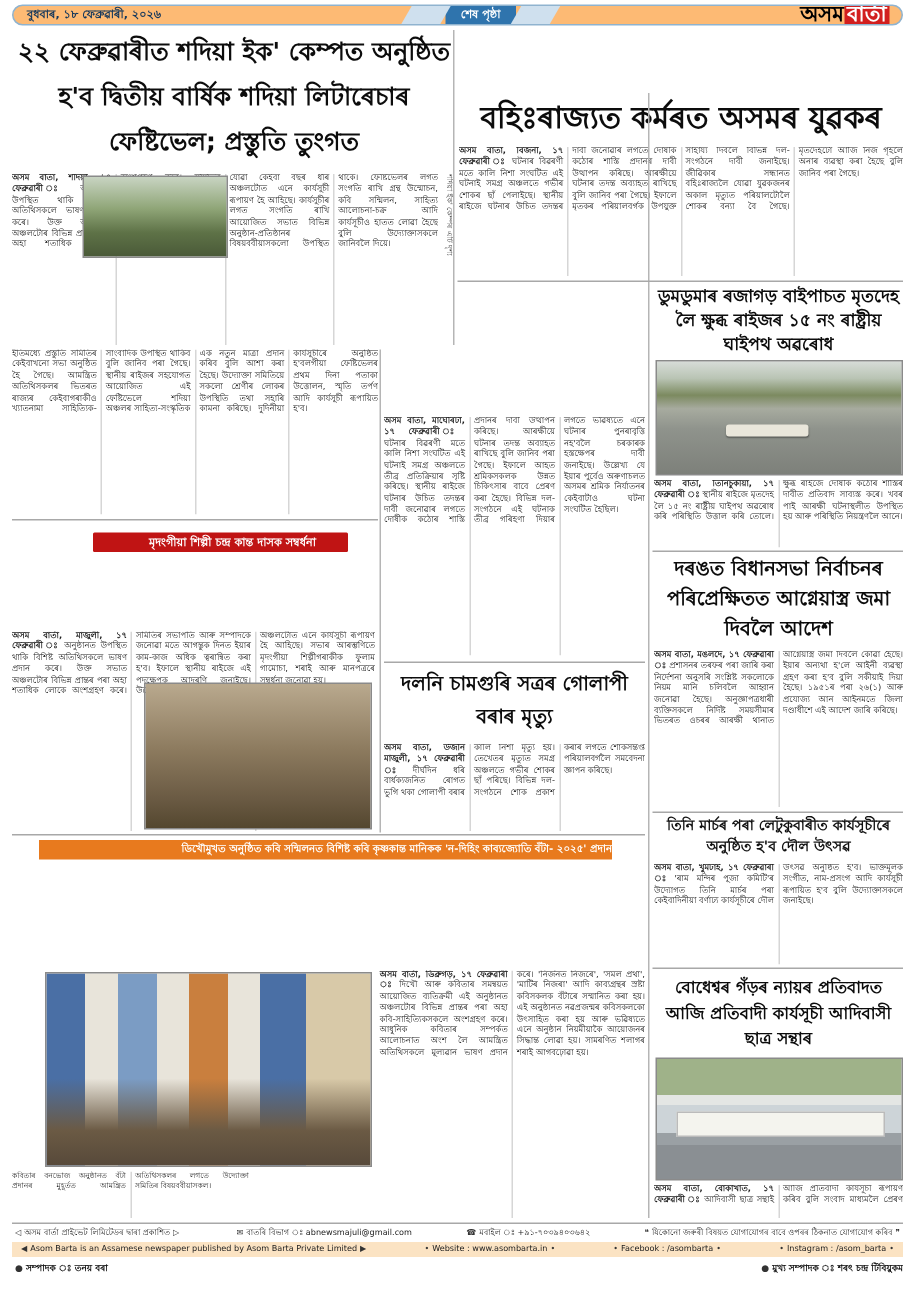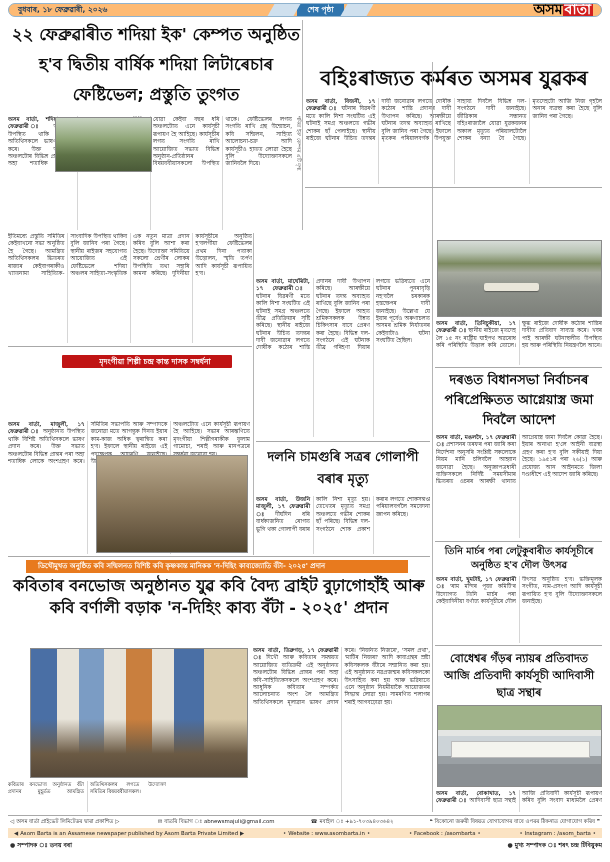--- a/index.html
+++ b/index.html
@@ -17,21 +17,21 @@
   .mh-logo{display:flex;align-items:center;margin-right:8px;white-space:nowrap;}
   .mh-logo-black{font-size:14px;font-weight:bold;color:#000;}
   .mh-logo-red{font-size:14px;font-weight:bold;color:#fff;background:#d21f1f;padding:0 2px;border-radius:1px;}
   
   .hl{font-weight:bold;text-align:center;color:#0c0c0c;overflow:hidden;}
   .body-cols{font-size:5.6px;line-height:1.32;text-align:justify;color:#1c1c1c;
              column-gap:6px;column-rule:1px solid #d6d6d6;overflow:hidden;}
   .body-cols b{font-weight:bold;}
   .kicker{background:#c01414;color:#fff;font-size:7.5px;font-weight:bold;text-align:center;
           line-height:13px;border-radius:1px;overflow:hidden;white-space:nowrap;padding-left:16px;}
-  .banner{background:#e87a1e;color:#fff;font-size:6.8px;font-weight:bold;text-align:left;
+  .banner{background:#e87a1e;color:#fff;font-size:6.8px;font-weight:bold;text-align:right;
           line-height:13px;overflow:hidden;white-space:nowrap;padding-left:12px;}
   .subhl{font-weight:bold;text-align:center;overflow:hidden;}
   .vcap{writing-mode:vertical-rl;font-size:5px;color:#444;overflow:hidden;}
   
   .photo{border:1px solid #8a8a8a;overflow:hidden;}
   .ph-camp{background:linear-gradient(180deg,#c8d4c2 0%,#8fa577 40%,#5e7247 70%,#4a5a38 100%);}
   .ph-road{background:linear-gradient(180deg,#d7dcd8 0%,#b9c4b4 15%,#7c8a60 30%,#a7ab9f 42%,#8f938c 60%,#7d807a 100%);}
   .road-obj{position:absolute;left:28%;top:56%;width:34%;height:10%;background:#e9e6da;
             border-radius:2px;box-shadow:0 1px 1px rgba(0,0,0,.35);}
   .ph-group{background:linear-gradient(180deg,#b9a98e 0%,#8d7b5f 45%,#6a5a43 80%,#54472f 100%);}
@@ -81,20 +81,21 @@
   <div class="abs body-cols" style="left:8px;top:233px;width:244px;height:110px;column-count:4;">
     <span>ইতিমধ্যে প্ৰস্তুতি সমিতিৰ কেইবাখনো সভা অনুষ্ঠিত হৈ গৈছে। আমন্ত্ৰিত অতিথিসকলৰ ভিতৰত ৰাজ্যৰ কেইবাগৰাকীও খ্যাতনামা সাহিত্যিক-সাংবাদিক উপস্থিত থাকিব বুলি জানিব পৰা গৈছে। স্থানীয় ৰাইজৰ সহযোগত আয়োজিত এই ফেষ্টিভেলে শদিয়া অঞ্চলৰ সাহিত্য-সংস্কৃতিক এক নতুন মাত্ৰা প্ৰদান কৰিব বুলি আশা কৰা হৈছে। উদ্যোক্তা সমিতিয়ে সকলো শ্ৰেণীৰ লোকৰ উপস্থিতি তথা সহাৰি কামনা কৰিছে। দুদিনীয়া কাৰ্যসূচীৰে অনুষ্ঠিত হ'বলগীয়া ফেষ্টিভেলৰ প্ৰথম দিনা পতাকা উত্তোলন, স্মৃতি তৰ্পণ আদি কাৰ্যসূচী ৰূপায়িত হ'ব।</span>
   </div>
 
   <div class="abs hl" style="left:306px;top:62px;width:296px;height:33px;font-size:20px;line-height:32px;">বহিঃৰাজ্যত কৰ্মৰত অসমৰ যুৱকৰ মৃত্যু</div>
   <div class="abs body-cols" style="left:306px;top:98px;width:296px;height:86px;column-count:4;">
     <b>অসম বাৰ্তা, বিজনী, ১৭ ফেব্ৰুৱাৰী ঃ</b>
     <span>ঘটনাৰ বিৱৰণী মতে কালি নিশা সংঘটিত এই ঘটনাই সমগ্ৰ অঞ্চলতে গভীৰ শোকৰ ছাঁ পেলাইছে। স্থানীয় ৰাইজে ঘটনাৰ উচিত তদন্তৰ দাবী জনোৱাৰ লগতে দোষীক কঠোৰ শাস্তি প্ৰদানৰ দাবী উত্থাপন কৰিছে। আৰক্ষীয়ে ঘটনাৰ তদন্ত অব্যাহত ৰাখিছে বুলি জানিব পৰা গৈছে। ইফালে মৃতকৰ পৰিয়ালবৰ্গক উপযুক্ত সাহায্য দিবলৈ বিভিন্ন দল-সংগঠনে দাবী জনাইছে। জীৱিকাৰ সন্ধানত বহিঃৰাজ্যলৈ যোৱা যুৱকজনৰ অকাল মৃত্যুত পৰিয়ালটোলৈ শোকৰ বন্যা বৈ গৈছে। মৃতদেহটো আজি নিজ গৃহলৈ অনাৰ ব্যৱস্থা কৰা হৈছে বুলি জানিব পৰা গৈছে।</span>
   </div>
 
+  <div class="abs hl" style="left:436px;top:189px;width:166px;height:49px;font-size:11.5px;line-height:16px;">ডুমডুমাৰ ৰজাগড় বাইপাচত মৃতদেহ লৈ ক্ষুব্ধ ৰাইজৰ ১৫ নং ৰাষ্ট্ৰীয় ঘাইপথ অৱৰোধ</div>
   <div class="abs photo ph-road" style="left:437px;top:240px;width:165px;height:77px;">
     <span class="road-obj"></span>
   </div>
   <div class="abs body-cols" style="left:436px;top:320px;width:166px;height:45px;column-count:2;">
     <b>অসম বাৰ্তা, তিনিচুকীয়া, ১৭ ফেব্ৰুৱাৰী ঃ</b>
     <span>স্থানীয় ৰাইজে মৃতদেহ লৈ ১৫ নং ৰাষ্ট্ৰীয় ঘাইপথ অৱৰোধ কৰি পৰিস্থিতি উত্তাল কৰি তোলে। ক্ষুব্ধ ৰাইজে দোষীক কঠোৰ শাস্তিৰ দাবীত প্ৰতিবাদ সাব্যস্ত কৰে। খবৰ পাই আৰক্ষী ঘটনাস্থলীত উপস্থিত হয় আৰু পৰিস্থিতি নিয়ন্ত্ৰণলৈ আনে।</span>
   </div>
 
   <div class="abs body-cols" style="left:256px;top:278px;width:174px;height:159px;column-count:3;">
     <b>অসম বাৰ্তা, মাৰ্ঘেৰিটা, ১৭ ফেব্ৰুৱাৰী ঃ</b>
@@ -120,21 +121,20 @@
     <span>দীৰ্ঘদিন ধৰি বাৰ্ধক্যজনিত ৰোগত ভুগি থকা গোলাপী বৰাৰ কালি নিশা মৃত্যু হয়। তেখেতৰ মৃত্যুত সমগ্ৰ অঞ্চলতে গভীৰ শোকৰ ছাঁ পৰিছে। বিভিন্ন দল-সংগঠনে শোক প্ৰকাশ কৰাৰ লগতে শোকসন্তপ্ত পৰিয়ালবৰ্গলৈ সমবেদনা জ্ঞাপন কৰিছে।</span>
   </div>
 
   <div class="abs subhl" style="left:436px;top:544px;width:166px;height:29px;font-size:9.5px;line-height:14px;">তিনি মাৰ্চৰ পৰা লেটুকুবাৰীত কাৰ্যসূচীৰে অনুষ্ঠিত হ'ব দৌল উৎসৱ</div>
   <div class="abs body-cols" style="left:436px;top:576px;width:166px;height:67px;column-count:2;">
     <b>অসম বাৰ্তা, খুমটাই, ১৭ ফেব্ৰুৱাৰী ঃ</b>
     <span>'ৰাম মন্দিৰ পূজা কমিটি'ৰ উদ্যোগত তিনি মাৰ্চৰ পৰা কেইবাদিনীয়া বৰ্ণাঢ্য কাৰ্যসূচীৰে দৌল উৎসৱ অনুষ্ঠিত হ'ব। ভক্তিমূলক সংগীত, নাম-প্ৰসংগ আদি কাৰ্যসূচী ৰূপায়িত হ'ব বুলি উদ্যোক্তাসকলে জনাইছে।</span>
   </div>
 
   <div class="abs banner" style="left:26px;top:560px;width:382px;height:13px;">ডিখৌমুখত অনুষ্ঠিত কবি সন্মিলনত বিশিষ্ট কবি কৃষ্ণকান্ত মানিকক 'ন-দিহিং কাব্যজ্যোতি বঁটা- ২০২৫' প্ৰদান</div>
-  <div class="abs hl" style="left:10px;top:575px;width:418px;height:67px;font-size:16px;line-height:22px;">কবিতাৰ বনভোজ অনুষ্ঠানত যুৱ কবি বৈদ্য ব্ৰাইট বুঢ়াগোহাঁই আৰু কবি বৰ্ণালী বড়াক 'ন-দিহিং কাব্য বঁটা - ২০২৫' প্ৰদান</div>
   <div class="abs photo ph-picnic" style="left:30px;top:648px;width:218px;height:130px;">
     <span class="ph-bottom"></span>
   </div>
   <div class="abs body-cols" style="left:8px;top:781px;width:240px;height:31px;column-count:3;font-size:5px;">
     <span>কবিতাৰ বনভোজ অনুষ্ঠানত বঁটা প্ৰদানৰ মুহূৰ্তত আমন্ত্ৰিত অতিথিসকলৰ লগতে উদ্যোক্তা সমিতিৰ বিষয়ববীয়াসকল।</span>
   </div>
   <div class="abs body-cols" style="left:253px;top:647px;width:177px;height:165px;column-count:2;">
     <b>অসম বাৰ্তা, ডিব্ৰুগড়, ১৭ ফেব্ৰুৱাৰী ঃ</b>
     <span>দিখৌ আৰু কবিতাৰ সমন্বয়ত আয়োজিত ব্যতিক্ৰমী এই অনুষ্ঠানত অঞ্চলটোৰ বিভিন্ন প্ৰান্তৰ পৰা অহা কবি-সাহিত্যিকসকলে অংশগ্ৰহণ কৰে। আধুনিক কবিতাৰ সম্পৰ্কত আলোচনাত অংশ লৈ আমন্ত্ৰিত অতিথিসকলে মূল্যৱান ভাষণ প্ৰদান কৰে। 'নিৰ্জনত নিজৰে', 'সমল প্ৰথা', 'মাটিৰ নিজৰা' আদি কাব্যগ্ৰন্থৰ স্ৰষ্টা কবিসকলক বঁটাৰে সম্মানিত কৰা হয়। এই অনুষ্ঠানত নৱপ্ৰজন্মৰ কবিসকলকো উৎসাহিত কৰা হয় আৰু ভৱিষ্যতে এনে অনুষ্ঠান নিয়মীয়াকৈ আয়োজনৰ সিদ্ধান্ত লোৱা হয়। সামৰণিত শলাগৰ শৰাই আগবঢ়োৱা হয়।</span>
   </div>

